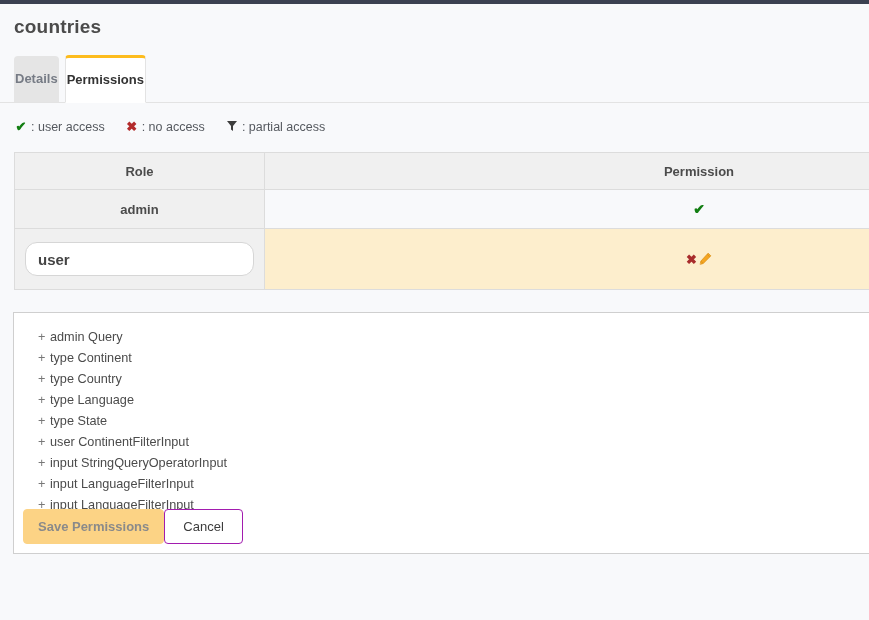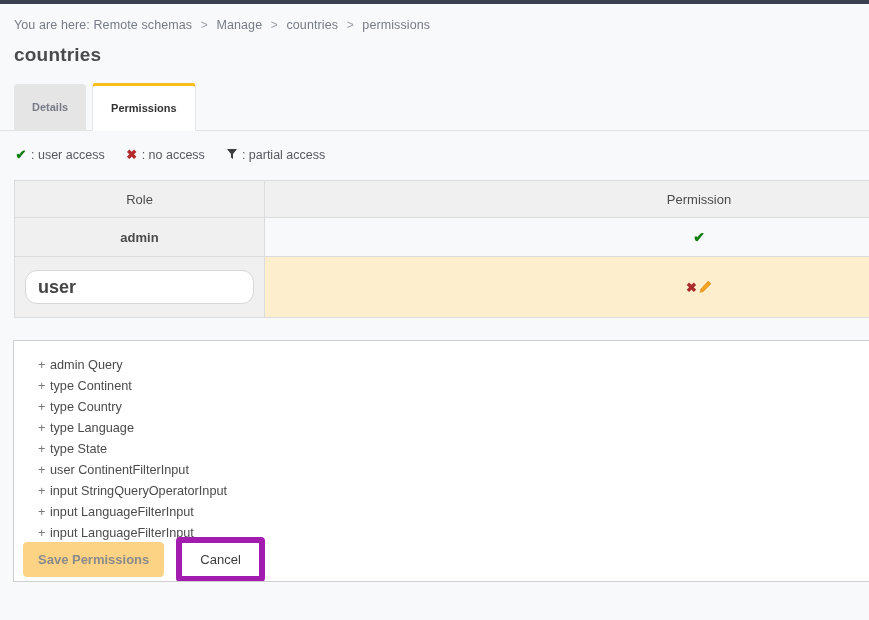--- a/index.html
+++ b/index.html
@@ -61,24 +61,24 @@
     padding-left: 14px;
     border-bottom: 1px solid #e3e3e3;
     height: 47px;
     box-sizing: border-box;
     display: flex;
     align-items: flex-end;
     background: transparent;
   }
   .tab {
     display: inline-block;
-    padding: 0 18px;
+    padding: 0 1px;
     height: 46px;
     line-height: 46px;
-    font-size: 11px;
+    font-size: 13px;
     font-weight: bold;
     color: #767b85;
     background: #e5e5e5;
     border-radius: 4px 4px 0 0;
     margin-right: 6px;
     box-sizing: border-box;
     cursor: pointer;
     user-select: none;
   }
   .tab.active {
@@ -132,38 +132,38 @@
   table.perm th,
   table.perm td {
     border: 1px solid #dcdcdc;
     text-align: center;
     vertical-align: middle;
     font-size: 13px;
   }
   table.perm th {
     background: #f0f0f0;
     color: #4b4b4b;
-    font-weight: normal;
+    font-weight: bold;
     height: 36px;
     padding: 0 13px;
   }
   col.role-col { width: 250px; }
 
   tr.row-admin td { background: #f8f9fb; height: 36px; color: #4b4b4b; font-weight: bold; margin-left: 36px; }
   tr.row-user  td { background: #fdeecd; height: 48px; }
 
   td.role-cell-admin { font-weight: bold; color: #4b4b4b; background: #f0f0f0 !important; }
   td.role-cell-user  { background: #f0f0f0 !important; padding: 6px 10px; }
 
   input.role-input {
     width: 100%;
     box-sizing: border-box;
     height: 34px;
     padding: 0 12px;
-    font-size: 18px;
+    font-size: 15px;
     font-weight: bold;
     color: #444;
     border: 1px solid #d6d6d6;
     border-radius: 12px;
     background: #fff;
     font-family: "Liberation Sans", sans-serif;
     outline: none;
   }
 
   .perm-check { color: #127e12; font-size: 14px; font-weight: bold; }
@@ -196,62 +196,52 @@
     width: 12px;
   }
 
   
   .actions {
     position: absolute;
     left: 9px;
     top: 196px;
     display: flex;
     align-items: center;
-    gap: 12px;
+    gap: 0;
   }
   .btn {
     font-family: "Liberation Sans", sans-serif;
     font-size: 13px;
     box-sizing: border-box;
     border-radius: 4px;
     cursor: pointer;
     user-select: none;
     line-height: 1;
   }
   .btn-save {
     background: #fcd385;
     border: 1px solid #fcd385;
     color: #8a8a8a;
     font-weight: bold;
     padding: 10px 14px;
   }
   .btn-cancel {
     background: #ffffff;
-    border: 6px solid #a21caf;
+    border: 1px solid #a21caf;
     color: #3c3c3c;
     padding: 10px 18px;
   }
 </style>
 </head>
 <body>
 
 <div class="topbar"></div>
 
 <div class="page">
 
-  <div class="breadcrumb">
-    <span class="crumb">You are here:</span>
-    <span class="crumb" style="cursor:pointer">Remote schemas</span>
-    <span class="sep">&gt;</span>
-    <span class="crumb" style="cursor:pointer">Manage</span>
-    <span class="sep">&gt;</span>
-    <span class="crumb" style="cursor:pointer">countries</span>
-    <span class="sep">&gt;</span>
-    <span class="crumb" style="cursor:pointer">permissions</span>
-  </div>
 
   <div class="page-title">countries</div>
 
   <div class="tabstrip">
     <div class="tab">Details</div>
     <div class="tab active">Permissions</div>
   </div>
 
   <div class="legend">
     <span class="item">

